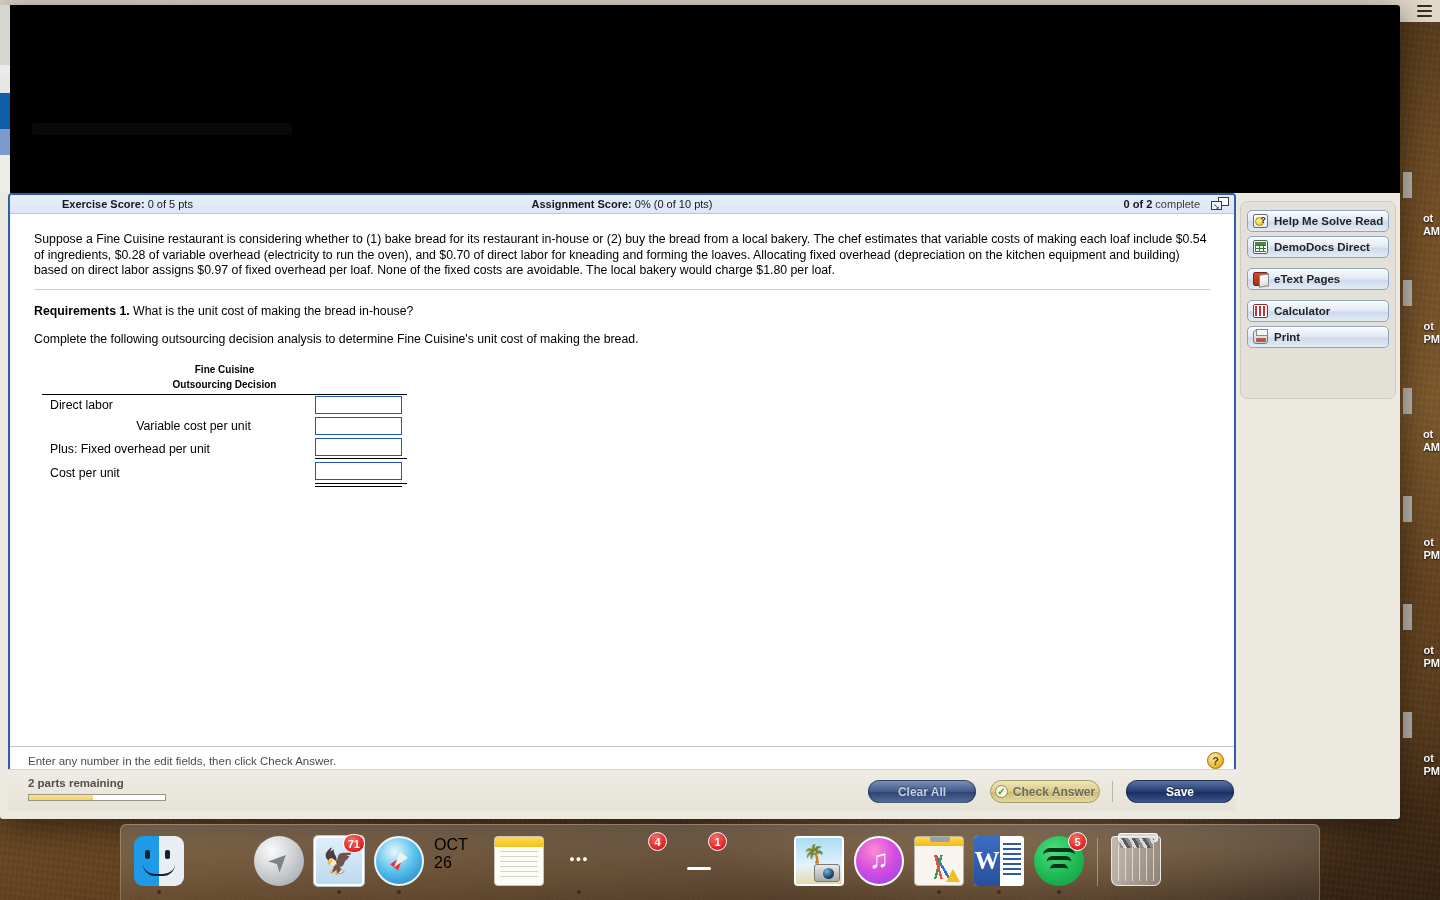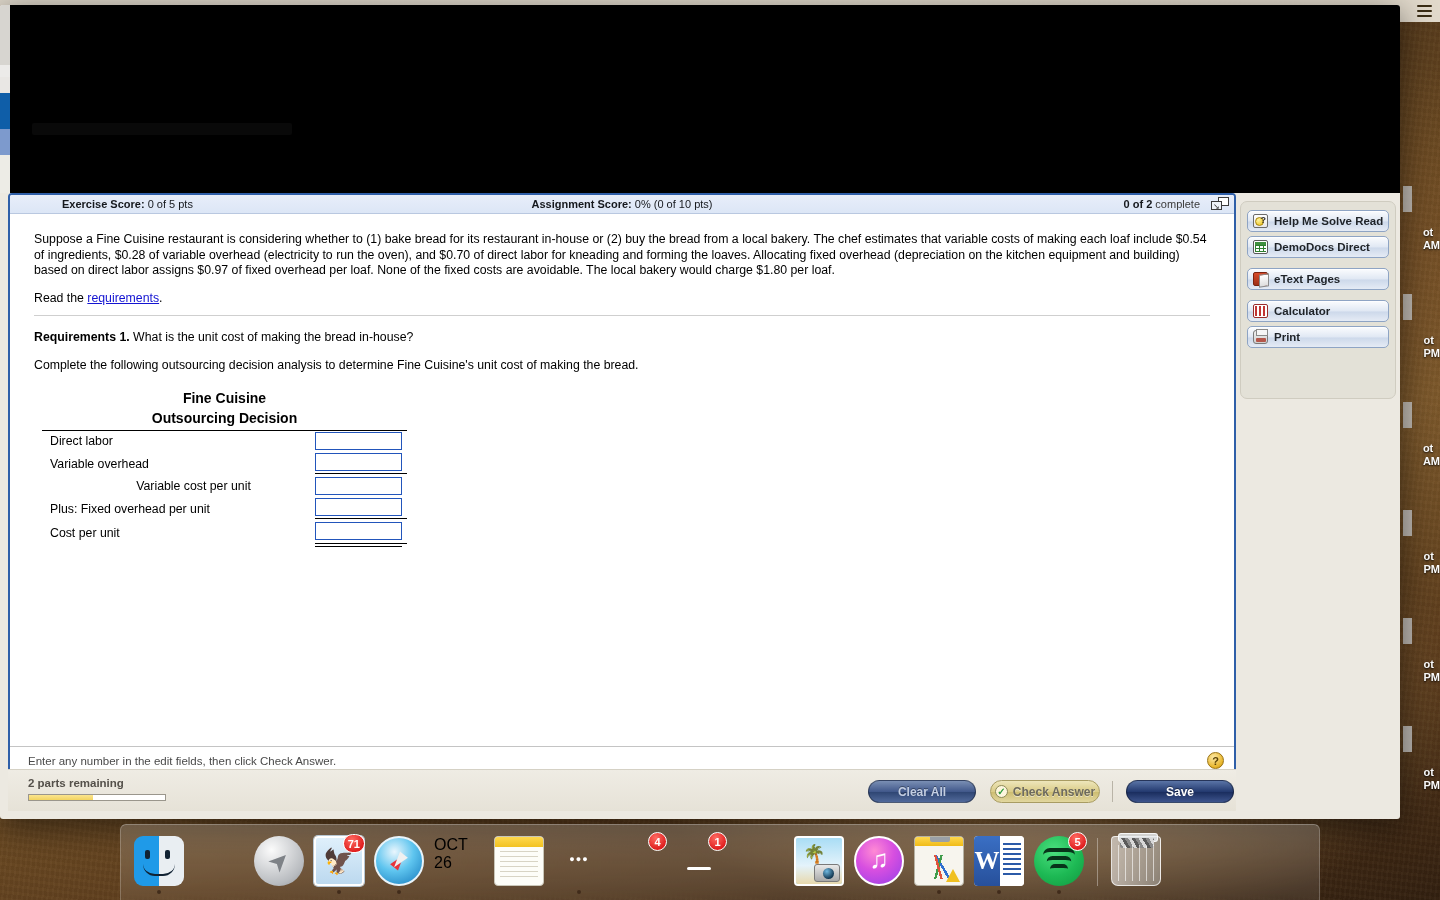--- a/index.html
+++ b/index.html
@@ -38,21 +38,20 @@
     display: block; height: 2px; background: #3a2d15; margin-bottom: 3px; border-radius: 1px;
   }
   #menubar .nc-icon i:nth-child(1) { width: 15px; }
   #menubar .nc-icon i:nth-child(2) { width: 15px; }
   #menubar .nc-icon i:nth-child(3) { width: 15px; }
 
   
   #notif-col {
     position: absolute; right: 0; top: 22px; width: 44px; height: 800px;
     overflow: hidden;
-    margin-top: 14px;
   }
   .notif-row {
     position: absolute; right: 0;
     color: #ffffff;
     font-size: 11px; font-weight: bold;
     text-shadow: 0 1px 2px rgba(0,0,0,0.85);
     text-align: left;
     line-height: 13px;
     white-space: nowrap;
     padding-left: 2px;
@@ -163,21 +162,21 @@
 
   
   #fin-table {
     margin: 16px 0 0 16px;
     width: 365px;
     border-collapse: collapse;
   }
   #fin-table .tbl-title {
     text-align: center;
     font-weight: bold;
-    font-size: 14px;
+    font-size: 10px;
     padding: 2px 0 2px 0;
     color: #000;
   }
   #fin-table .tbl-title.second { padding-bottom: 4px; border-bottom: 1.5px solid #000; }
   #fin-table td.lbl {
     font-size: 12.3px; color: #000;
     padding: 3px 0 3px 8px;
     white-space: nowrap;
     vertical-align: middle;
   }
@@ -570,23 +569,20 @@
       <div id="popout-btn">
         <div class="r1"></div>
           <div class="r2"></div>
           <div class="ar">↘</div>
       </div>
     </div>
 
     <div id="ex-body">
       <p id="prompt-text">Suppose a Fine Cuisine restaurant is considering whether to (1) bake bread for its restaurant in-house or (2) buy the bread from a local bakery. The chef estimates that variable costs of making each loaf include $0.54 of ingredients, $0.28 of variable overhead (electricity to run the oven), and $0.70 of direct labor for kneading and forming the loaves. Allocating fixed overhead (depreciation on the kitchen equipment and building) based on direct labor assigns $0.97 of fixed overhead per loaf. None of the fixed costs are avoidable. The local bakery would charge $1.80 per loaf.</p>
 
-      <div id="read-req">
-        <span>Read the </span><a href="#">requirements</a><span>.</span>
-      </div>
 
       <div id="rule-1"></div>
 
       <div id="req-heading">
         <b>Requirements 1.</b><span> What is the unit cost of making the bread in-house?</span>
       </div>
 
       <div id="req-sub">Complete the following outsourcing decision analysis to determine Fine Cuisine's unit cost of making the bread.</div>
 
       <table id="fin-table">
@@ -594,28 +590,20 @@
           <tr>
               <td colspan="2" class="tbl-title">Fine Cuisine</td>
             </tr>
           <tr>
               <td colspan="2" class="tbl-title second">Outsourcing Decision</td>
             </tr>
             <tr>
               <td class="lbl">Direct labor</td>
               <td class="cell">
                 <div>
-                  <input type="text" class="inp" style="">
-                </div>
-              </td>
-            </tr>
-            <tr>
-              <td class="lbl">Variable overhead</td>
-              <td class="cell">
-                <div class="under-1">
                   <input type="text" class="inp" style="">
                 </div>
               </td>
             </tr>
             <tr>
               <td class="lbl indent">Variable cost per unit</td>
               <td class="cell">
                 <div>
                   <input type="text" class="inp" style="">
                 </div>

